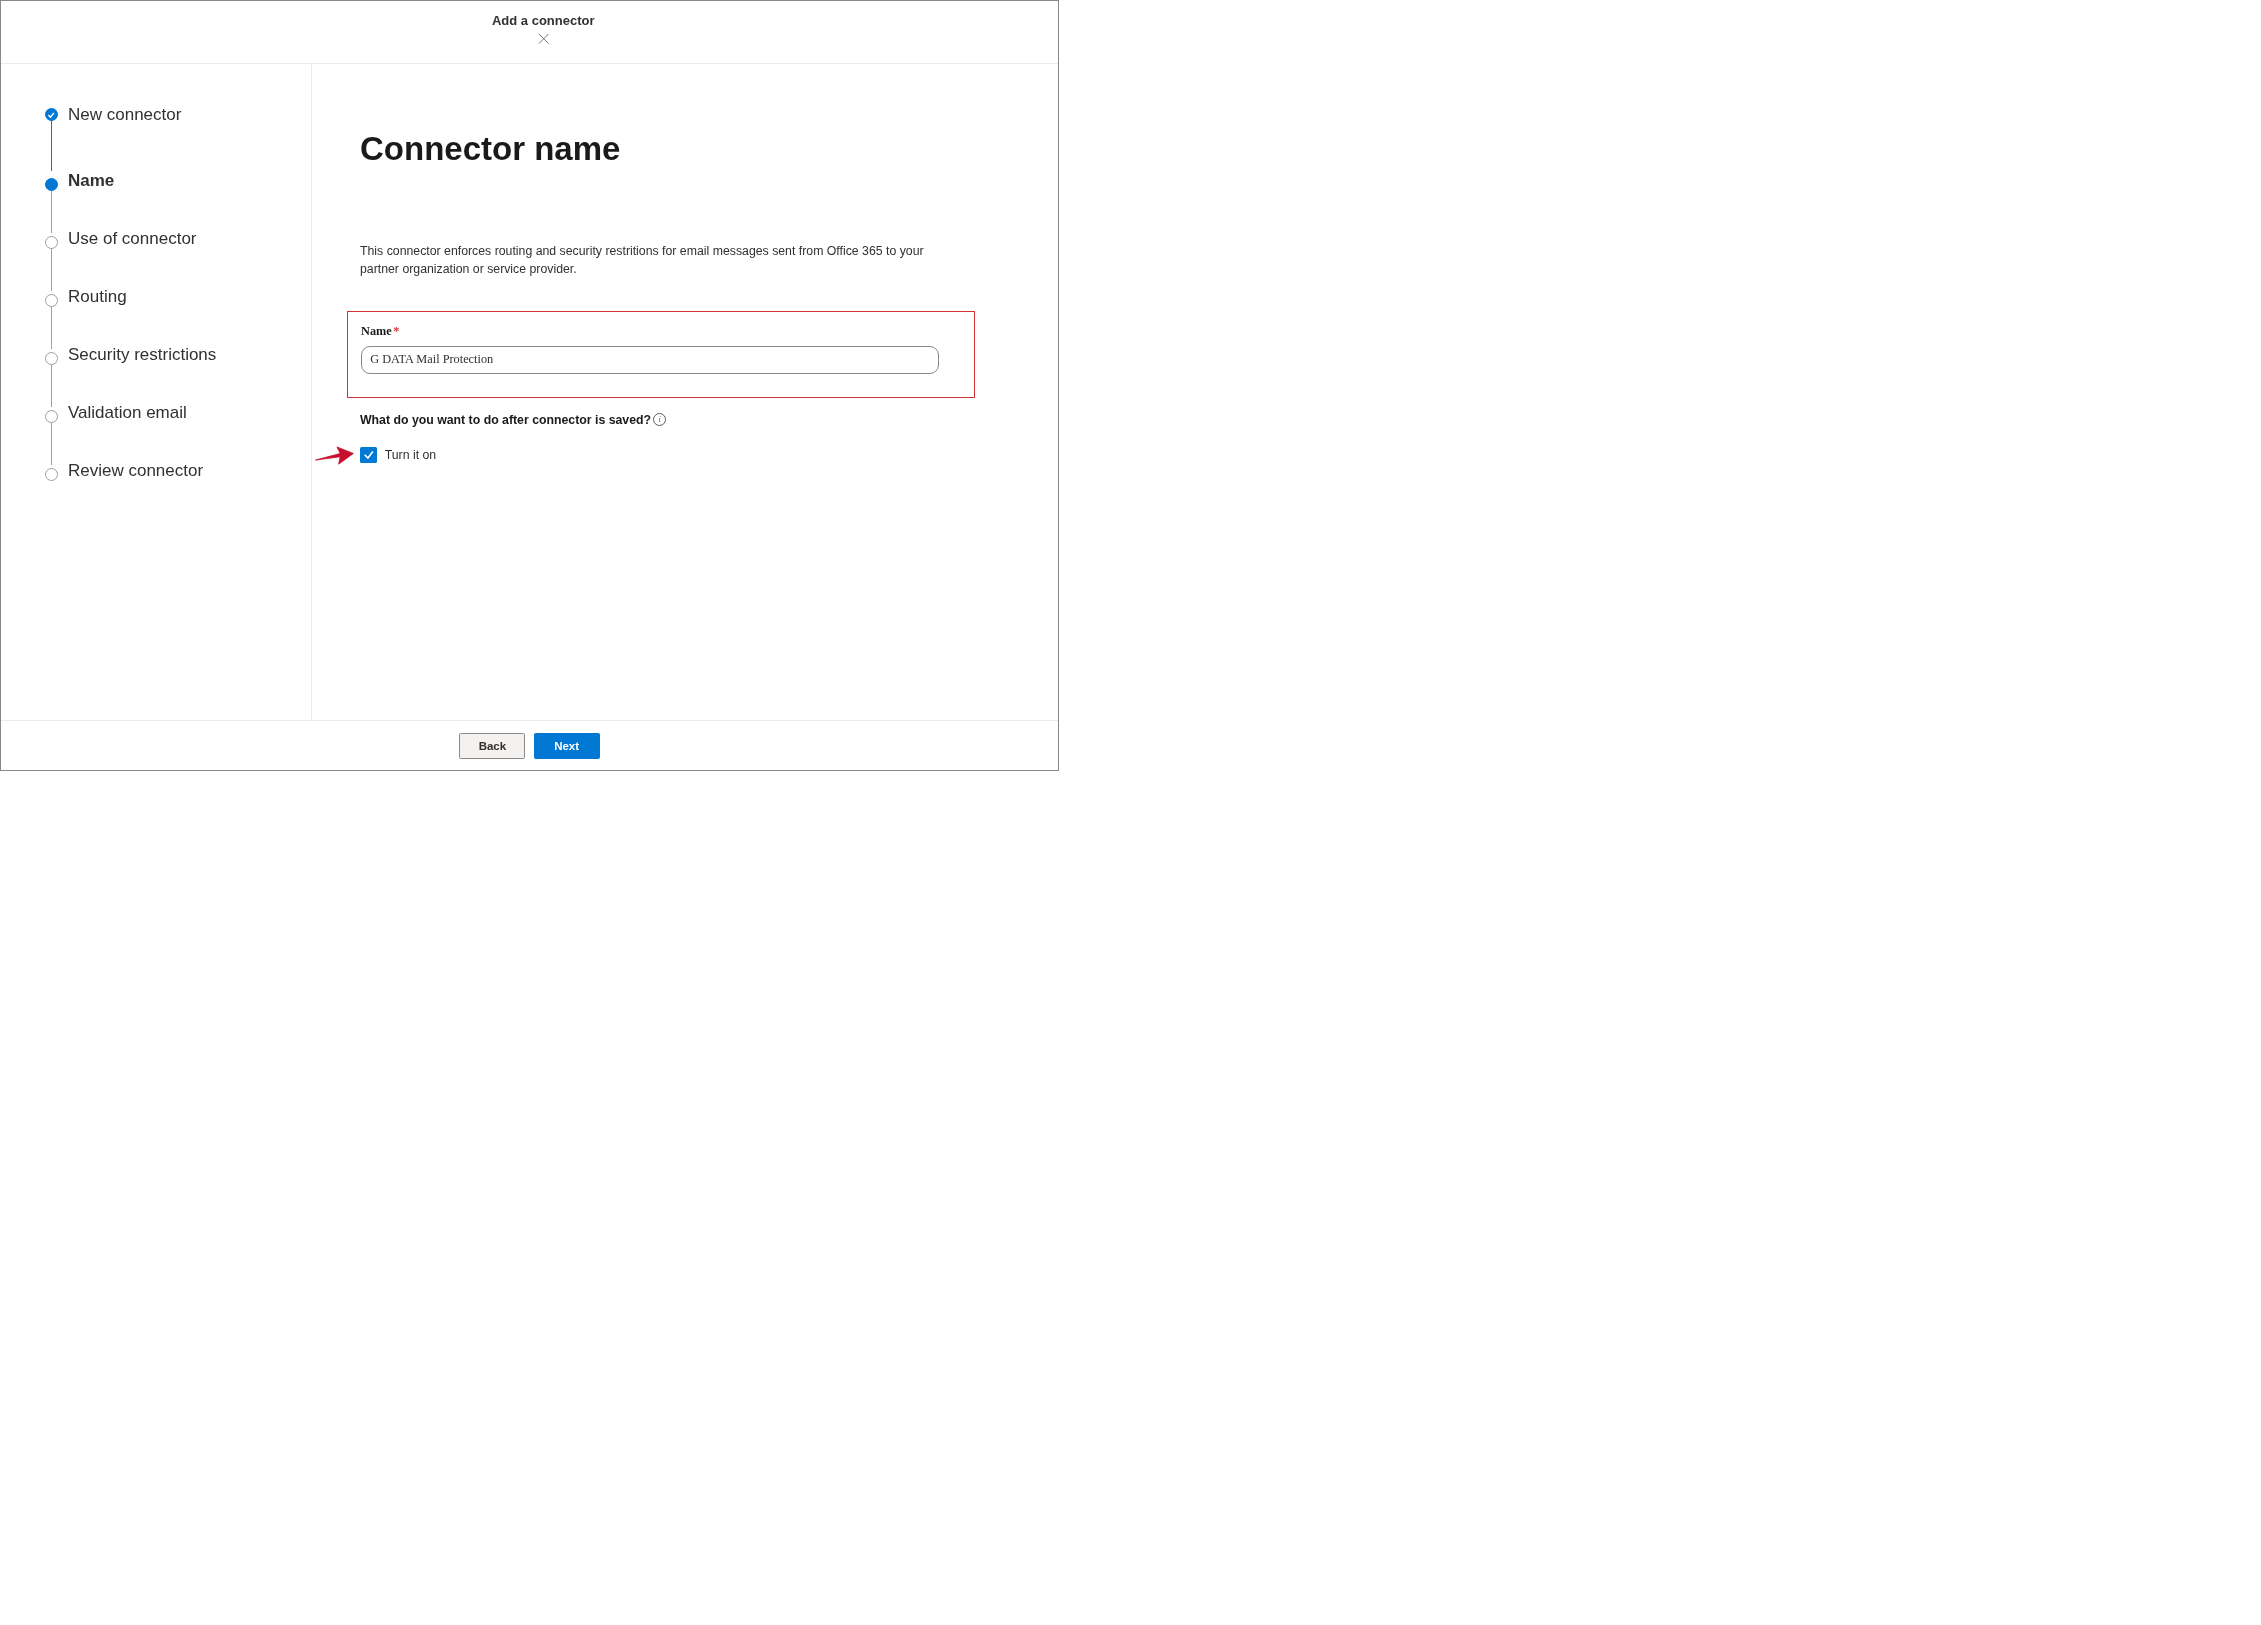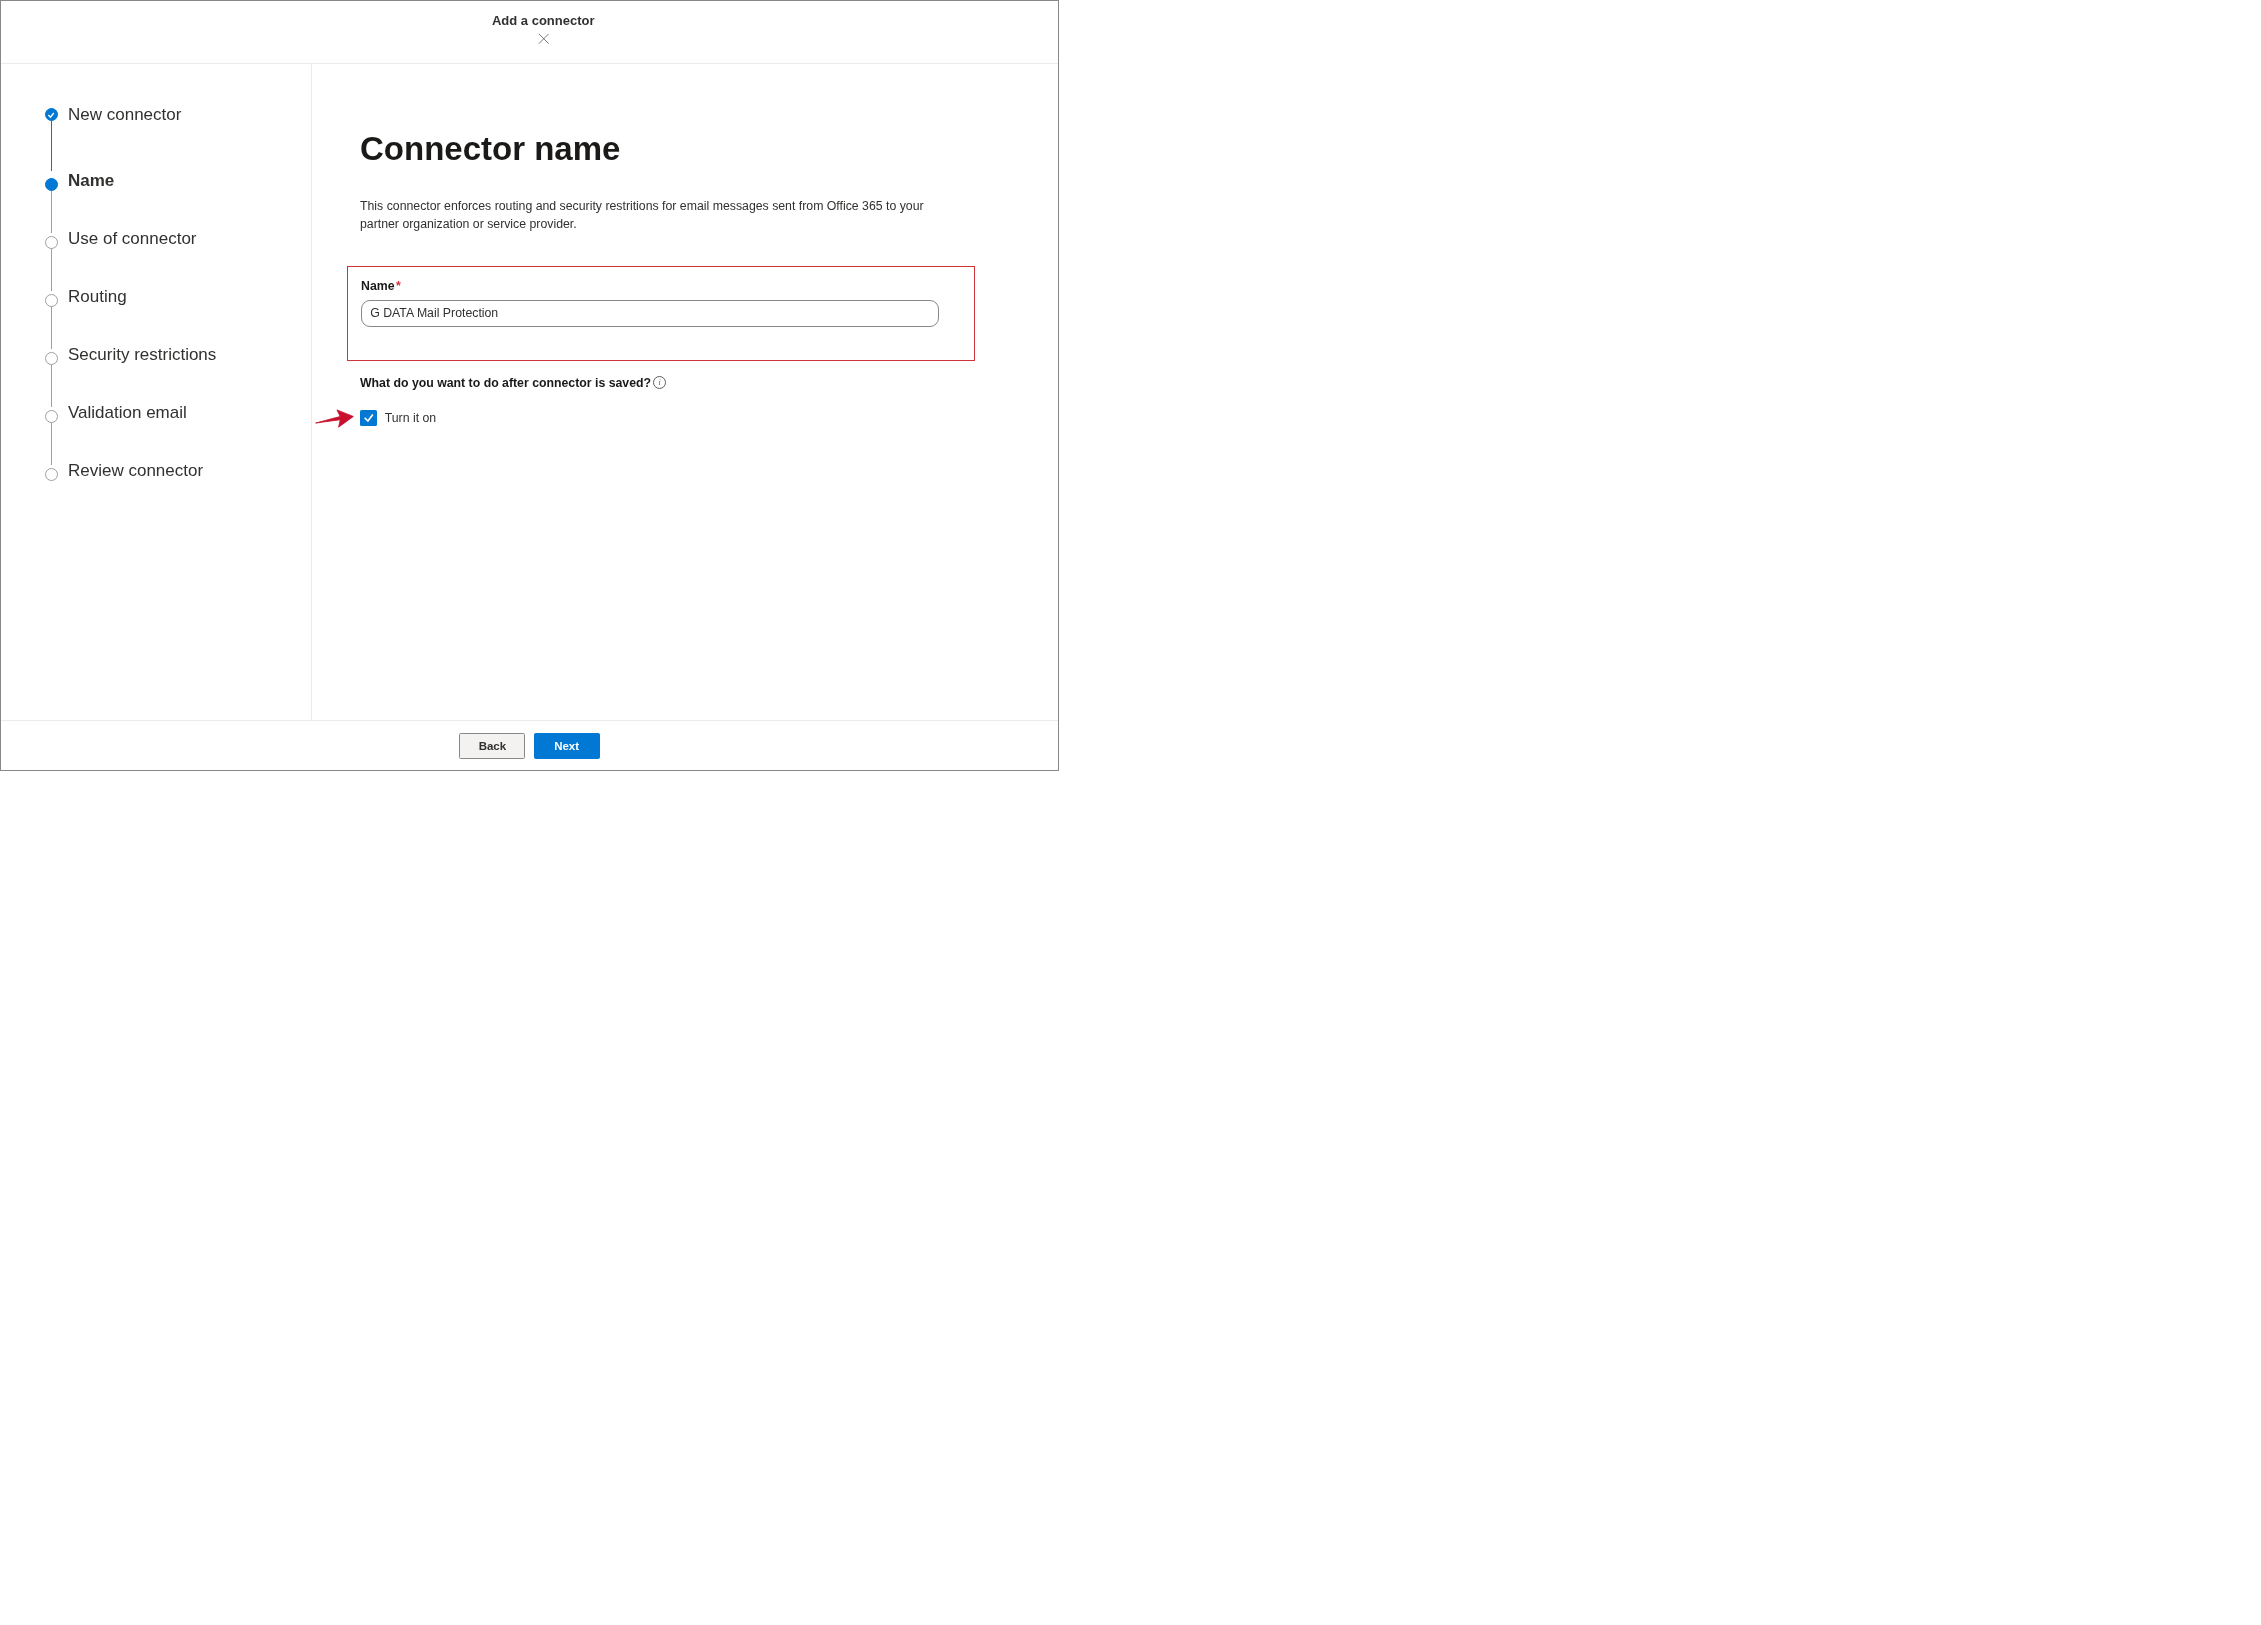--- a/index.html
+++ b/index.html
@@ -115,38 +115,39 @@
   .main {
     flex: 1;
     padding: 66px 58px 16.5px 48px;
     overflow-y: auto;
     position: relative;
   }
   .page-title {
     font-size: 33px;
     font-weight: 700;
     color: #1b1a19;
-    margin-bottom: 29px;
+    margin-bottom: 74px;
   }
   .page-desc {
     font-size: 12.3px;
     color: #323130;
     line-height: 1.5;
     margin-bottom: 33px;
     max-width: 592px;
   }
   .highlight-box {
     border: 1.2px solid #d13438;
     padding: 11.5px 13px 16.5px 13px;
     margin-left: -13px;
     margin-right: 25px;
     margin-bottom: 15px;
   }
   .field-group {
-    margin-bottom: 16px;
+    margin-bottom: 6px;
+    font-family: Liberation Serif, serif;
   }
   .field-label {
     font-size: 12.3px;
     font-weight: 600;
     color: #1b1a19;
     display: block;
     margin-bottom: 6.6px;
   }
   .required-star {
     color: #d13438;

